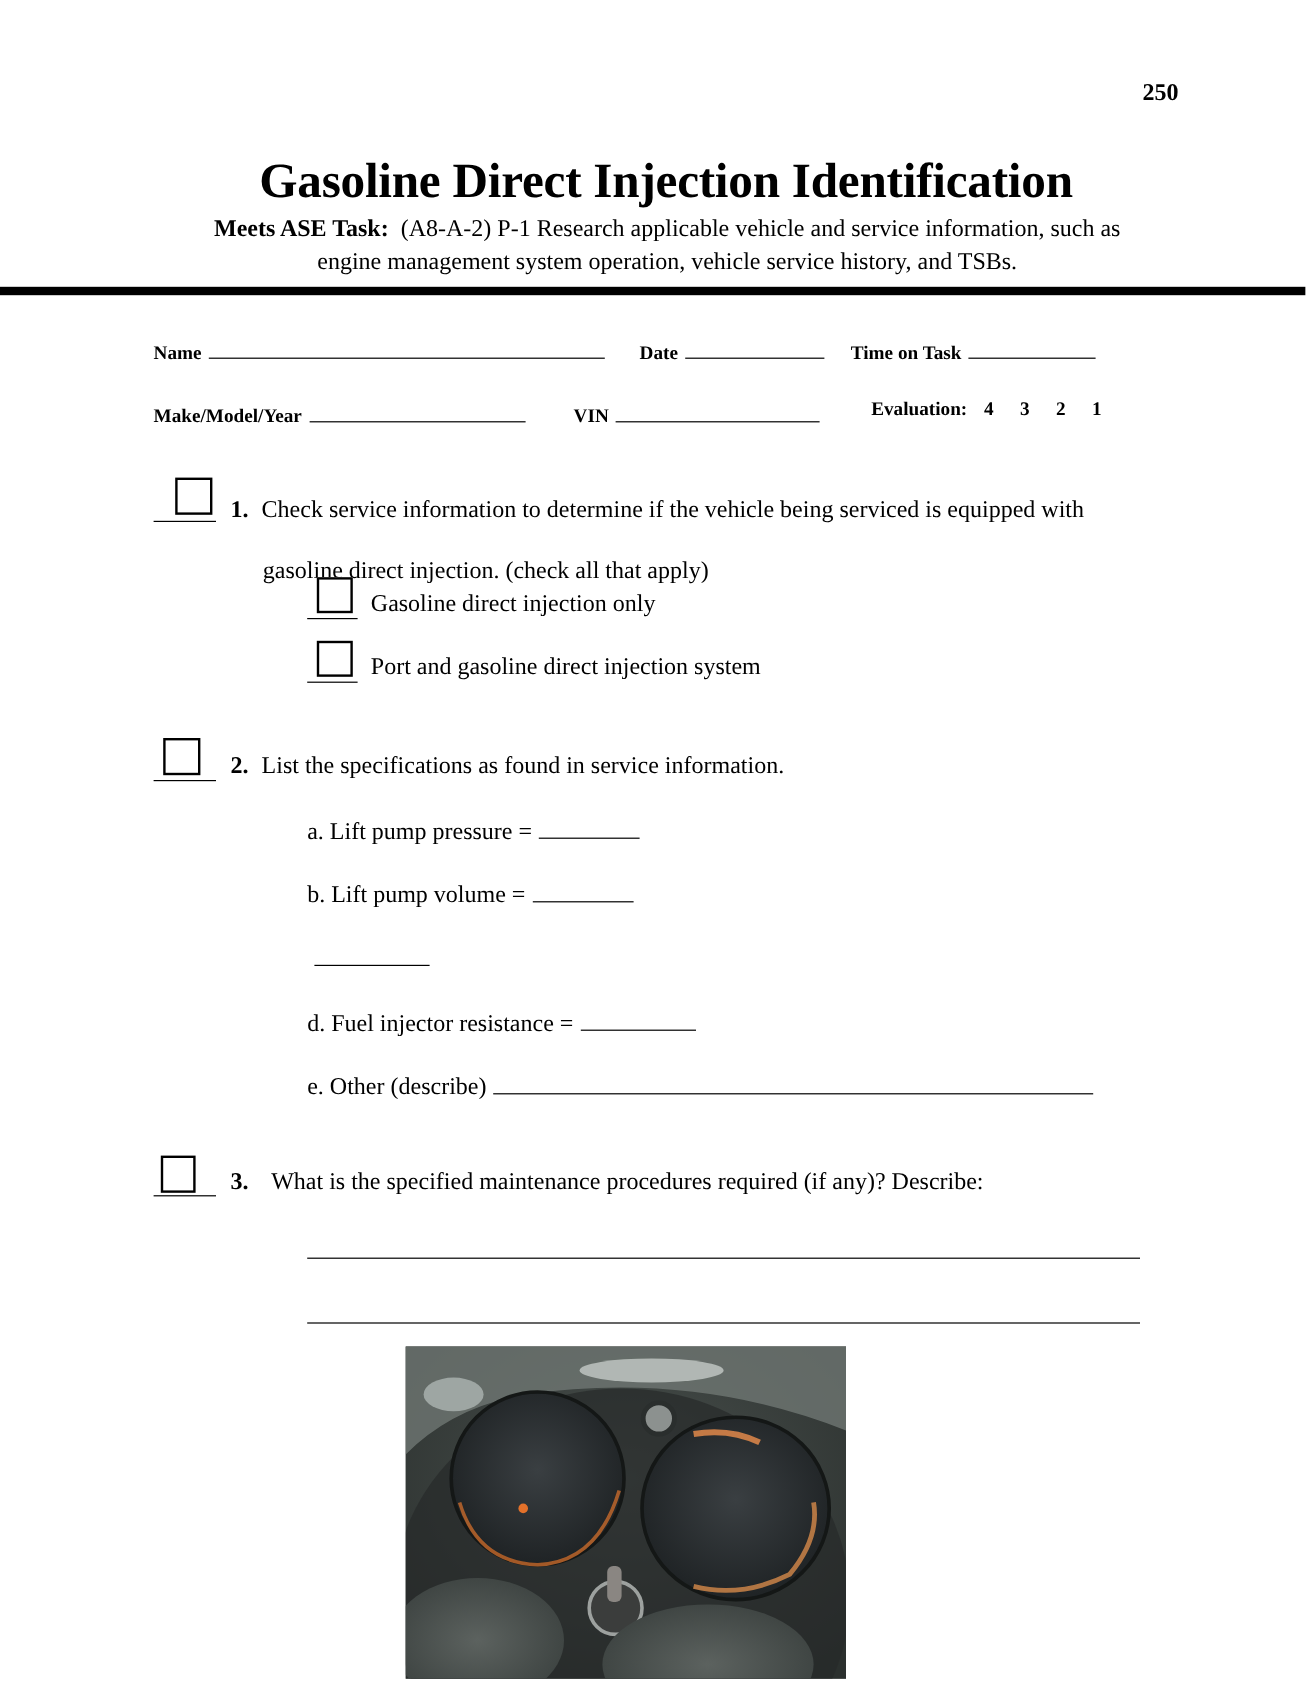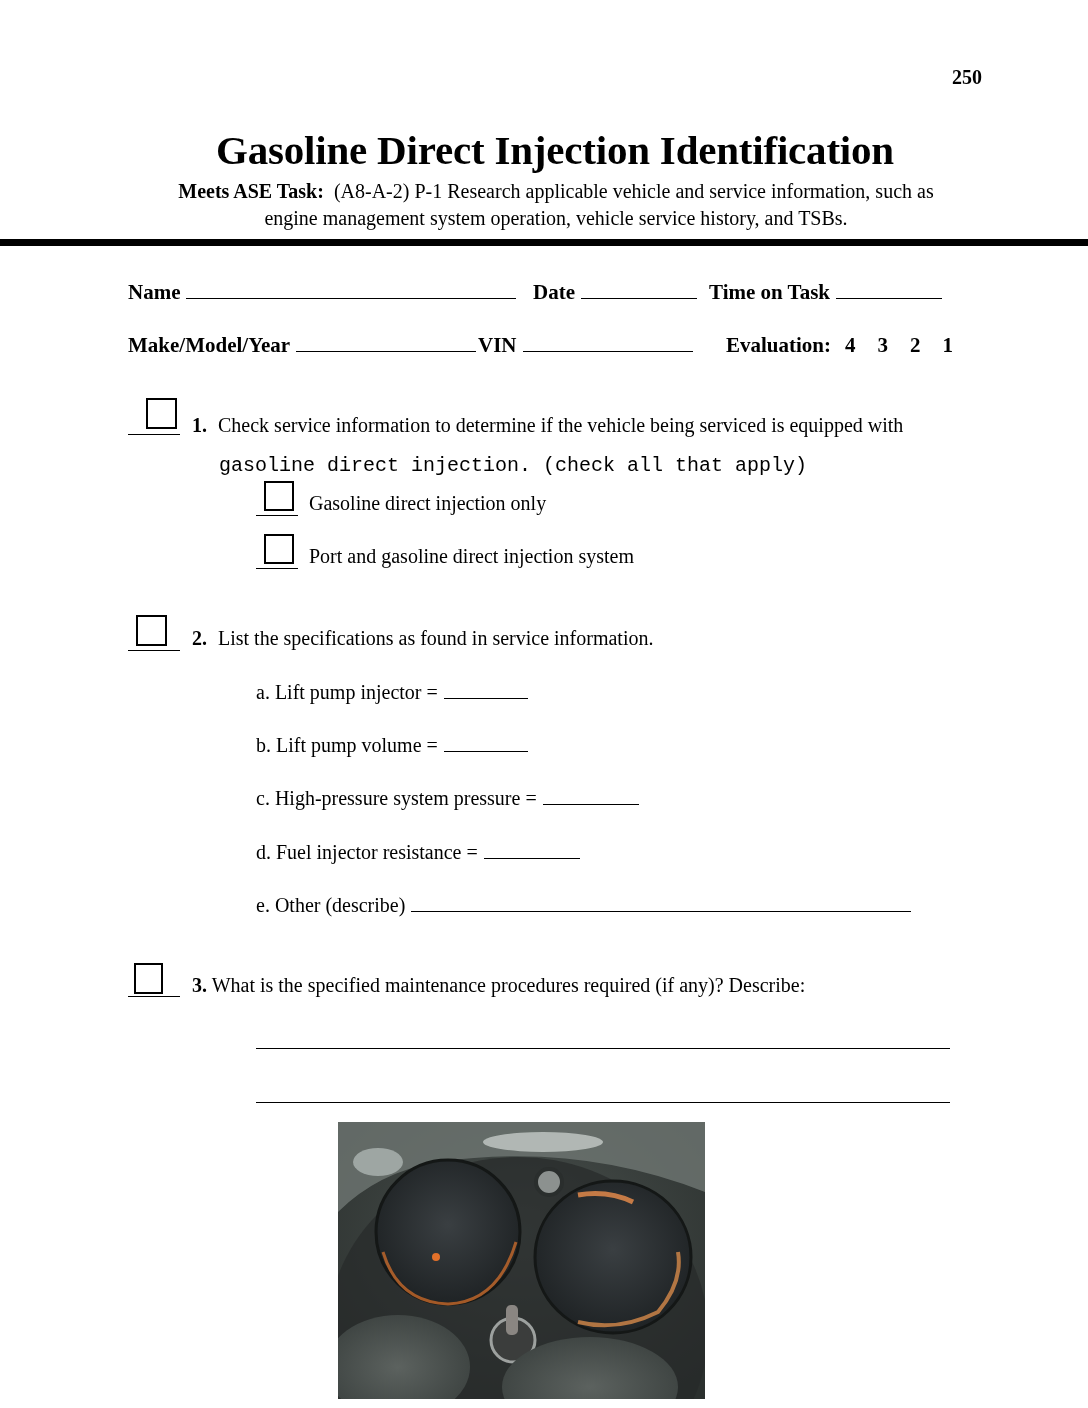--- a/index.html
+++ b/index.html
@@ -4,21 +4,21 @@
 <style>
   html, body { margin: 0; padding: 0; background: #ffffff; }
   body { width: 1088px; height: 1408px; position: relative; overflow: hidden;
          font-family: "Liberation Serif", "DejaVu Serif", serif; color: #000; }
   .abs { position: absolute; white-space: nowrap; }
   .page-num { left: 952px; top: 66px; font-size: 20px; font-weight: bold; text-align: right; }
   .title { left: 0; width: 1110px; top: 126px; text-align: center; font-size: 41px; font-weight: bold; letter-spacing: -0.2px; }
   .subtitle { left: 0; width: 1112px; top: 178px; text-align: center; font-size: 20px; line-height: 27px; }
   .subtitle b { font-weight: bold; }
   .rule { left: 0; top: 239px; width: 1088px; height: 7px; background: #000; }
-  .field-label { font-size: 21px; font-weight: bold; }
+  .field-label { font-size: 16px; font-weight: bold; }
   .blank { display: inline-block; border-bottom: 1.6px solid #000; height: 18px; vertical-align: baseline; margin-left: 6px; }
   .ck-wrap { position: absolute; }
   .ck-line { position: absolute; border-bottom: 1.6px solid #000; }
   .ck-box { position: absolute; width: 28px; height: 28px; border: 2px solid #000; box-sizing: border-box; background:#fff; }
   .q-num { font-size: 20px; font-weight: bold; }
   .q-text { font-size: 20px; line-height: 27px; }
   .item { font-size: 20px; }
   .photo { left: 338px; top: 1122px; width: 367px; height: 277px; overflow: hidden; background: #3a3f3d; }
 </style>
 </head>
@@ -57,21 +57,21 @@
 </div>
 
 <div class="ck-wrap" style="left:128px; top:396px; width:54px; height:40px;">
   <div class="ck-line" style="left:0; top:38px; width:52px;"></div>
   <div class="ck-box" style="left:18px; top:2px; width:31px; height:31px;"></div>
 </div>
 <div class="abs q-text" style="left:192px; top:412px;">
   <span class="q-num">1.</span>
   <span style="margin-left:6px">Check service information to determine if the vehicle being serviced is equipped with</span>
 </div>
-<div class="abs q-text" style="left:219px; top:452px;font-family:Liberation Mono, monospace;">gasoline direct injection.  (check all that apply)</div>
+<div class="abs q-text" style="left:219px; top:463px;">gasoline direct injection.  (check all that apply)</div>
 
 <div class="ck-wrap" style="left:256px; top:480px; width:44px; height:38px;">
   <div class="ck-line" style="left:0; top:35px; width:42px;"></div>
   <div class="ck-box" style="left:8px; top:1px; width:30px; height:30px;"></div>
 </div>
 <div class="abs item" style="left:309px; top:492px;">Gasoline direct injection only</div>
 
 <div class="ck-wrap" style="left:256px; top:533px; width:44px; height:38px;">
   <div class="ck-line" style="left:0; top:35px; width:42px;"></div>
   <div class="ck-box" style="left:8px; top:1px; width:30px; height:30px;"></div>
@@ -81,42 +81,42 @@
 <div class="ck-wrap" style="left:128px; top:614px; width:54px; height:40px;">
   <div class="ck-line" style="left:0; top:36px; width:52px;"></div>
   <div class="ck-box" style="left:8px; top:1px; width:31px; height:31px;"></div>
 </div>
 <div class="abs q-text" style="left:192px; top:625px;">
   <span class="q-num">2.</span>
   <span style="margin-left:6px">List the specifications as found in service information.</span>
 </div>
 
 <div class="abs item" style="left:256px; top:680px;">
-  <span>a.  Lift pump injector =</span><span class="blank" style="width:84px"></span>
+  <span>a.  Lift pump pressure =</span><span class="blank" style="width:84px"></span>
 </div>
 <div class="abs item" style="left:256px; top:733px;">
   <span>b.  Lift pump volume =</span><span class="blank" style="width:84px"></span>
 </div>
 <div class="abs item" style="left:256px; top:786px;">
-  <span>c.  High-pressure system pressure =</span><span class="blank" style="width:96px"></span>
+  <span class="blank" style="width:96px"></span>
 </div>
 <div class="abs item" style="left:256px; top:840px;">
   <span>d.  Fuel injector resistance =</span><span class="blank" style="width:96px"></span>
 </div>
 <div class="abs item" style="left:256px; top:893px;">
   <span>e.  Other (describe)</span><span class="blank" style="width:500px"></span>
 </div>
 
 <div class="ck-wrap" style="left:128px; top:961px; width:54px; height:40px;">
   <div class="ck-line" style="left:0; top:35px; width:52px;"></div>
   <div class="ck-box" style="left:6px; top:2px; width:29px; height:31px;"></div>
 </div>
 <div class="abs q-text" style="left:192px; top:972px;">
   <span class="q-num">3.</span>
-  <span style="margin-left:0">What is the specified maintenance procedures required (if any)? Describe:</span>
+  <span style="margin-left:14px">What is the specified maintenance procedures required (if any)? Describe:</span>
 </div>
 <div class="abs" style="left:256px; top:1048px; width:694px; border-bottom:1.6px solid #000;"></div>
 <div class="abs" style="left:256px; top:1102px; width:694px; border-bottom:1.6px solid #000;"></div>
 
 <div class="abs photo">
   <svg width="367" height="277" viewBox="0 0 367 277">
     <defs>
       <radialGradient id="bg" cx="50%" cy="40%" r="70%">
         <stop offset="0%" stop-color="#4a514e"></stop>
         <stop offset="100%" stop-color="#2b302e"></stop>

